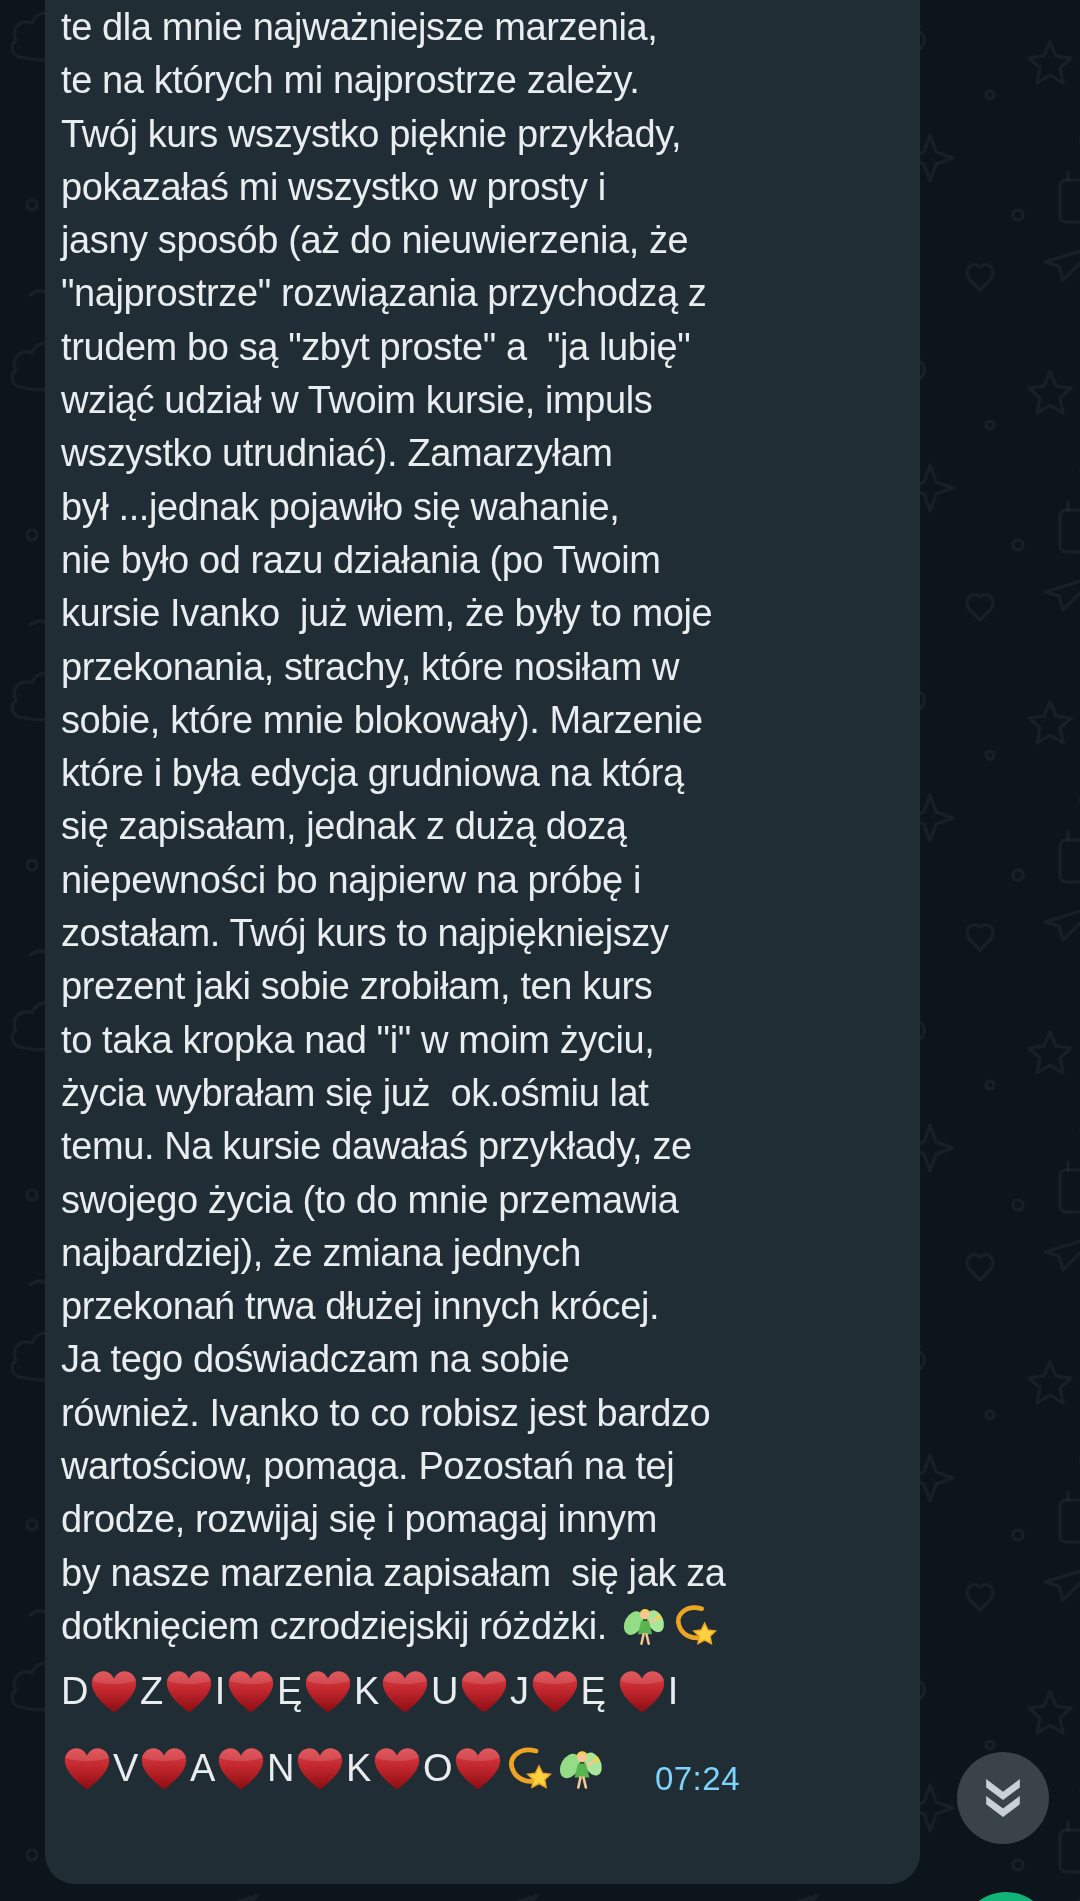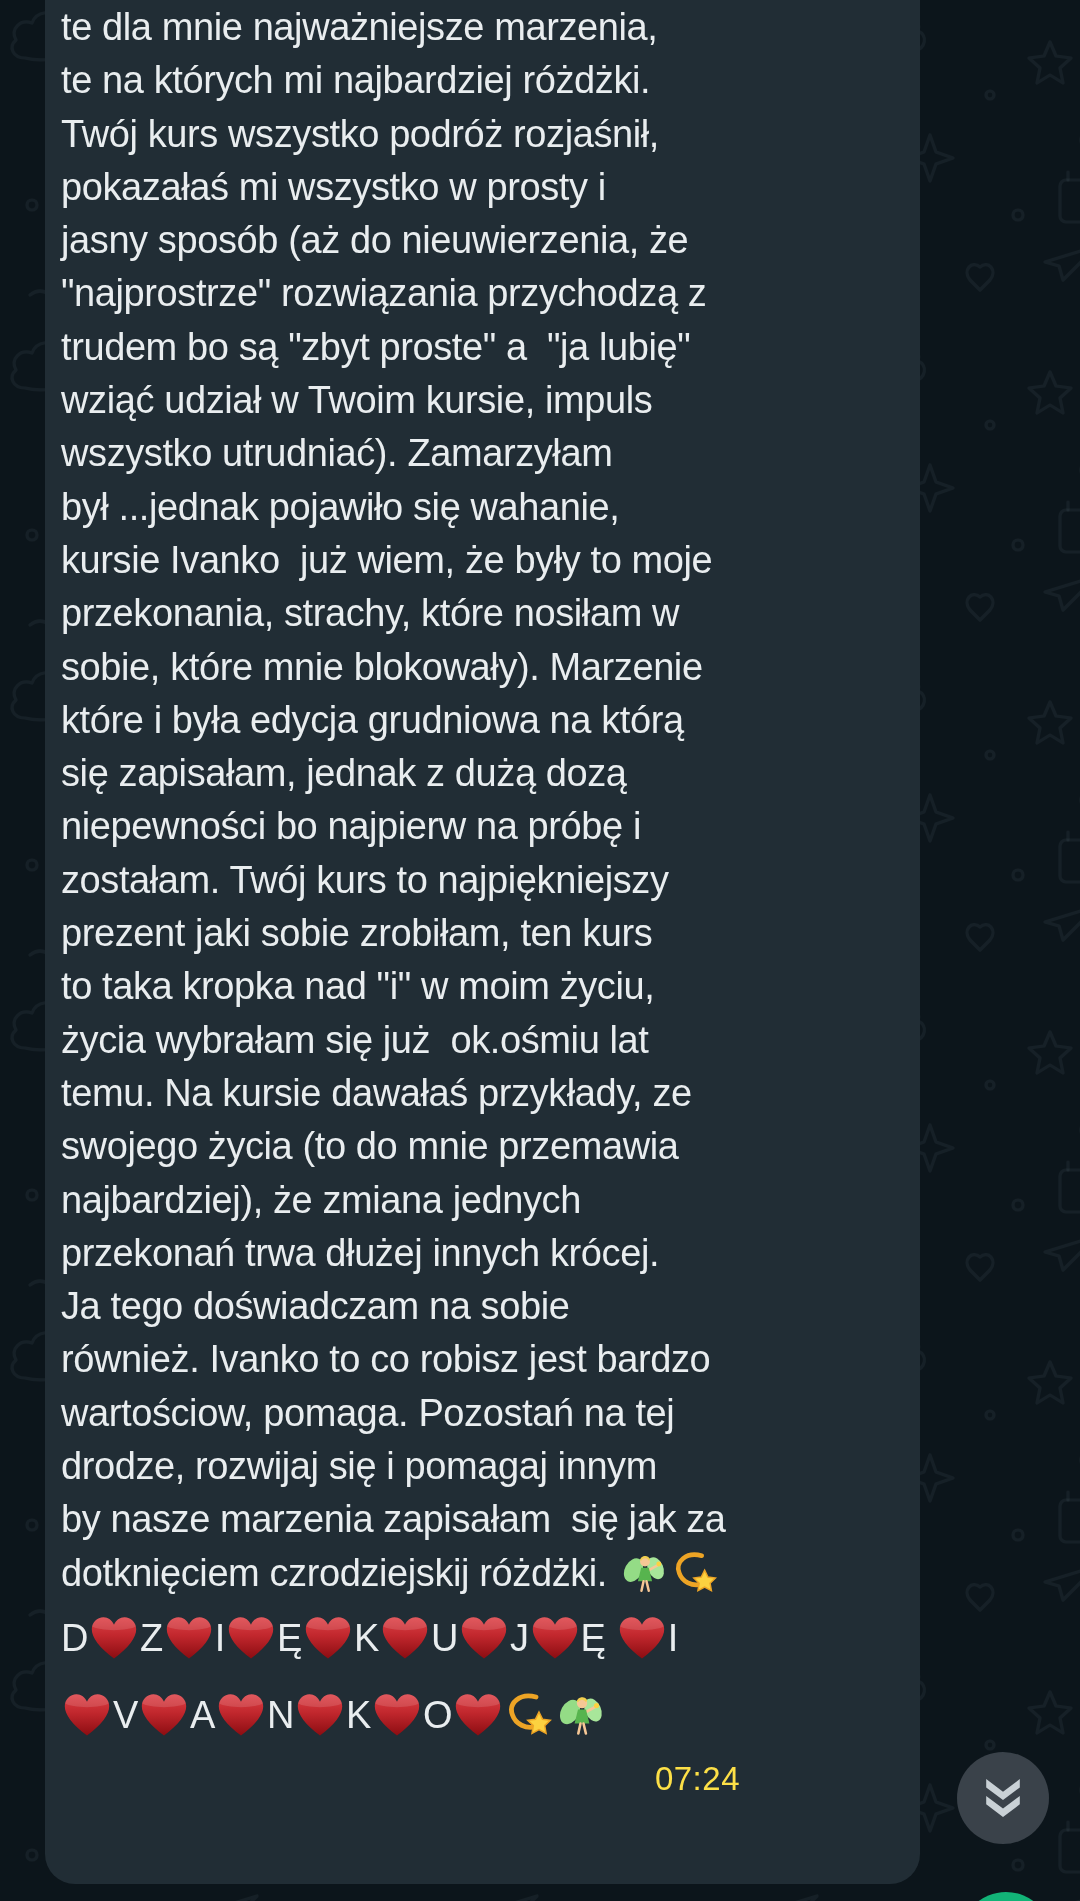--- a/index.html
+++ b/index.html
@@ -19,21 +19,21 @@
   }
   .line{white-space:pre; height:53.3px;}
   .line svg.em{width:46px;height:46px;vertical-align:-10px;margin-left:5px;}
   .heart-line{display:flex;align-items:center;height:77px;white-space:pre;}
   .heart-line:first-of-type{margin-top:16px;}
   .heart-line span{white-space:pre;}
   .heart-line svg.heart{width:61px;height:58px;margin:0 1px;}
   .heart-line svg.em{width:48px;height:48px;margin:0 2px;}
   .timestamp{
     position:absolute; right:180px; top:1796px;
-    color:#fde047; font-size:33px; letter-spacing:0.5px;
+    color:#7dd3fc; font-size:33px; letter-spacing:0.5px;
   }
   .scroll-btn{
     position:absolute; left:957px; top:1752px; width:92px; height:92px;
     border-radius:50%; background:#3a424a; border:none; padding:0;
     display:flex; align-items:center; justify-content:center; cursor:pointer;
   }
   .scroll-btn svg{width:40px;height:42px;}
   .fab{
     position:absolute; left:960px; top:1892px; width:92px; height:92px;
     border-radius:50%; background:#12b377; border:none;
@@ -62,29 +62,30 @@
           <path d="M228 180 v-8 M248 180 v-8"></path>
         </g>
       </pattern>
     </defs>
     <rect width="1080" height="1901" fill="url(#doodle)"></rect>
   </svg>
 
   <div class="bubble">
     <div class="msg-lines" id="msg-lines">
         <div class="line"><span>te dla mnie najważniejsze marzenia,</span></div>
-        <div class="line"><span>te na których mi najbardziej różdżki.</span></div>
-        <div class="line"><span>Twój kurs wszystko podróż rozjaśnił,</span></div>
+        <div class="line"><span>te na których mi najprostrze zależy.</span></div>
+        <div class="line"><span>Twój kurs wszystko pięknie przykłady,</span></div>
         <div class="line"><span>pokazałaś mi wszystko w prosty i</span></div>
         <div class="line"><span>jasny sposób (aż do nieuwierzenia, że</span></div>
         <div class="line"><span>"najprostrze" rozwiązania przychodzą z</span></div>
         <div class="line"><span>trudem bo są "zbyt proste" a  "ja lubię"</span></div>
         <div class="line"><span>wziąć udział w Twoim kursie, impuls</span></div>
         <div class="line"><span>wszystko utrudniać). Zamarzyłam</span></div>
         <div class="line"><span>był ...jednak pojawiło się wahanie,</span></div>
+        <div class="line"><span>nie było od razu działania (po Twoim</span></div>
         <div class="line"><span>kursie Ivanko  już wiem, że były to moje</span></div>
         <div class="line"><span>przekonania, strachy, które nosiłam w</span></div>
         <div class="line"><span>sobie, które mnie blokowały). Marzenie</span></div>
         <div class="line"><span>które i była edycja grudniowa na którą</span></div>
         <div class="line"><span>się zapisałam, jednak z dużą dozą</span></div>
         <div class="line"><span>niepewności bo najpierw na próbę i</span></div>
         <div class="line"><span>zostałam. Twój kurs to najpiękniejszy</span></div>
         <div class="line"><span>prezent jaki sobie zrobiłam, ten kurs</span></div>
         <div class="line"><span>to taka kropka nad "i" w moim życiu,</span></div>
         <div class="line"><span>życia wybrałam się już  ok.ośmiu lat</span></div>

